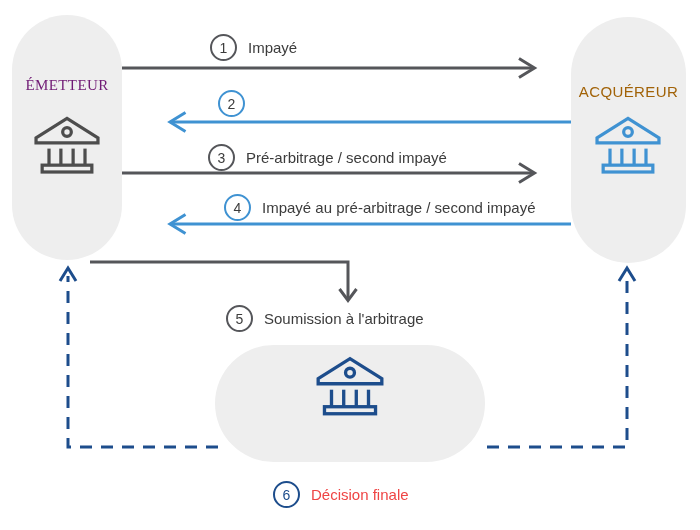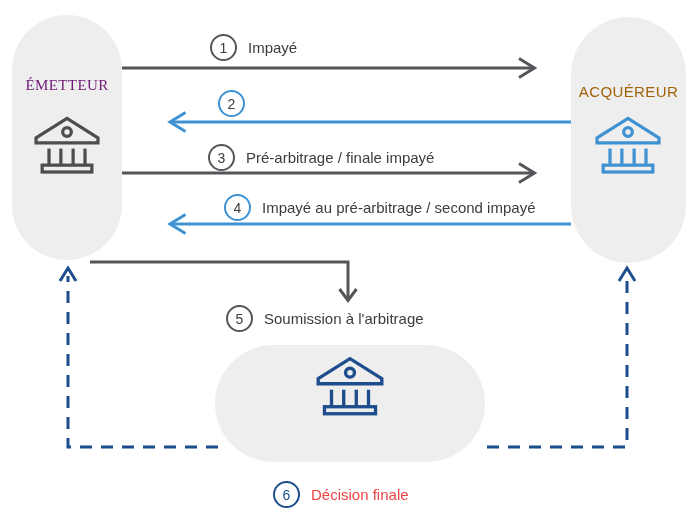--- a/index.html
+++ b/index.html
@@ -125,21 +125,21 @@
 
   <div class="step s1">
     <span class="badge">1</span>
     <span class="step-label">Impayé</span>
   </div>
   <div class="step s2">
     <span class="badge b-blue">2</span>
   </div>
   <div class="step s3">
     <span class="badge">3</span>
-    <span class="step-label">Pré-arbitrage / finale impayé</span>
+    <span class="step-label">Pré-arbitrage / second impayé</span>
   </div>
   <div class="step s4">
     <span class="badge b-blue">4</span>
     <span class="step-label">Impayé au pré-arbitrage / second impayé</span>
   </div>
   <div class="step s5">
     <span class="badge">5</span>
     <span class="step-label">Soumission à l'arbitrage</span>
   </div>
   <div class="step s6">

